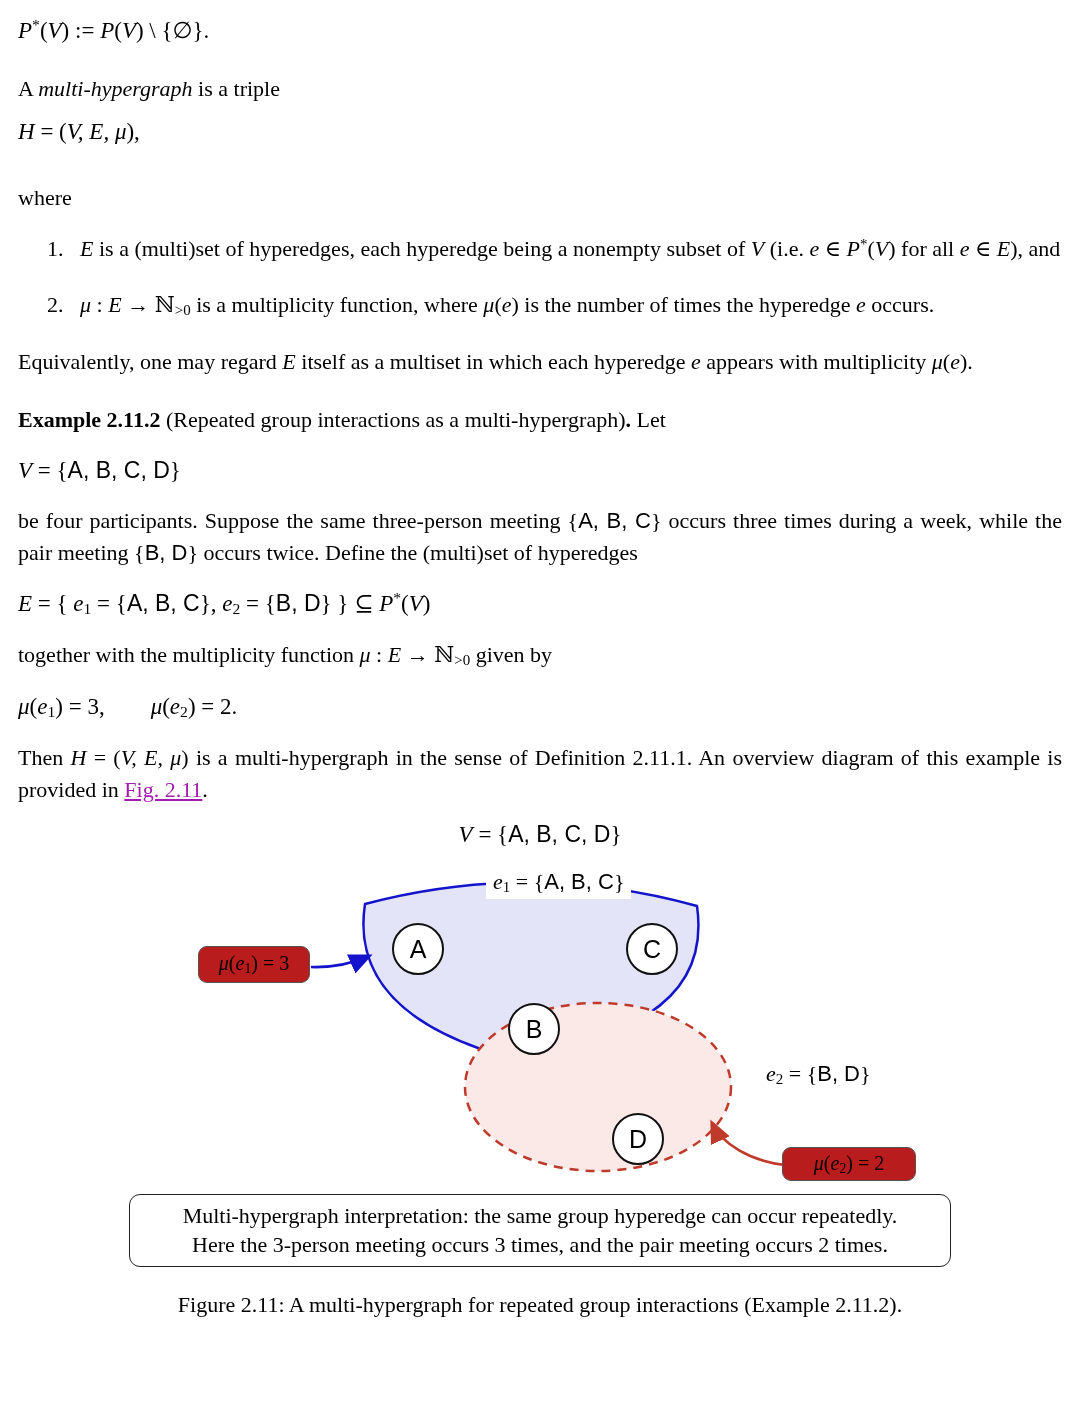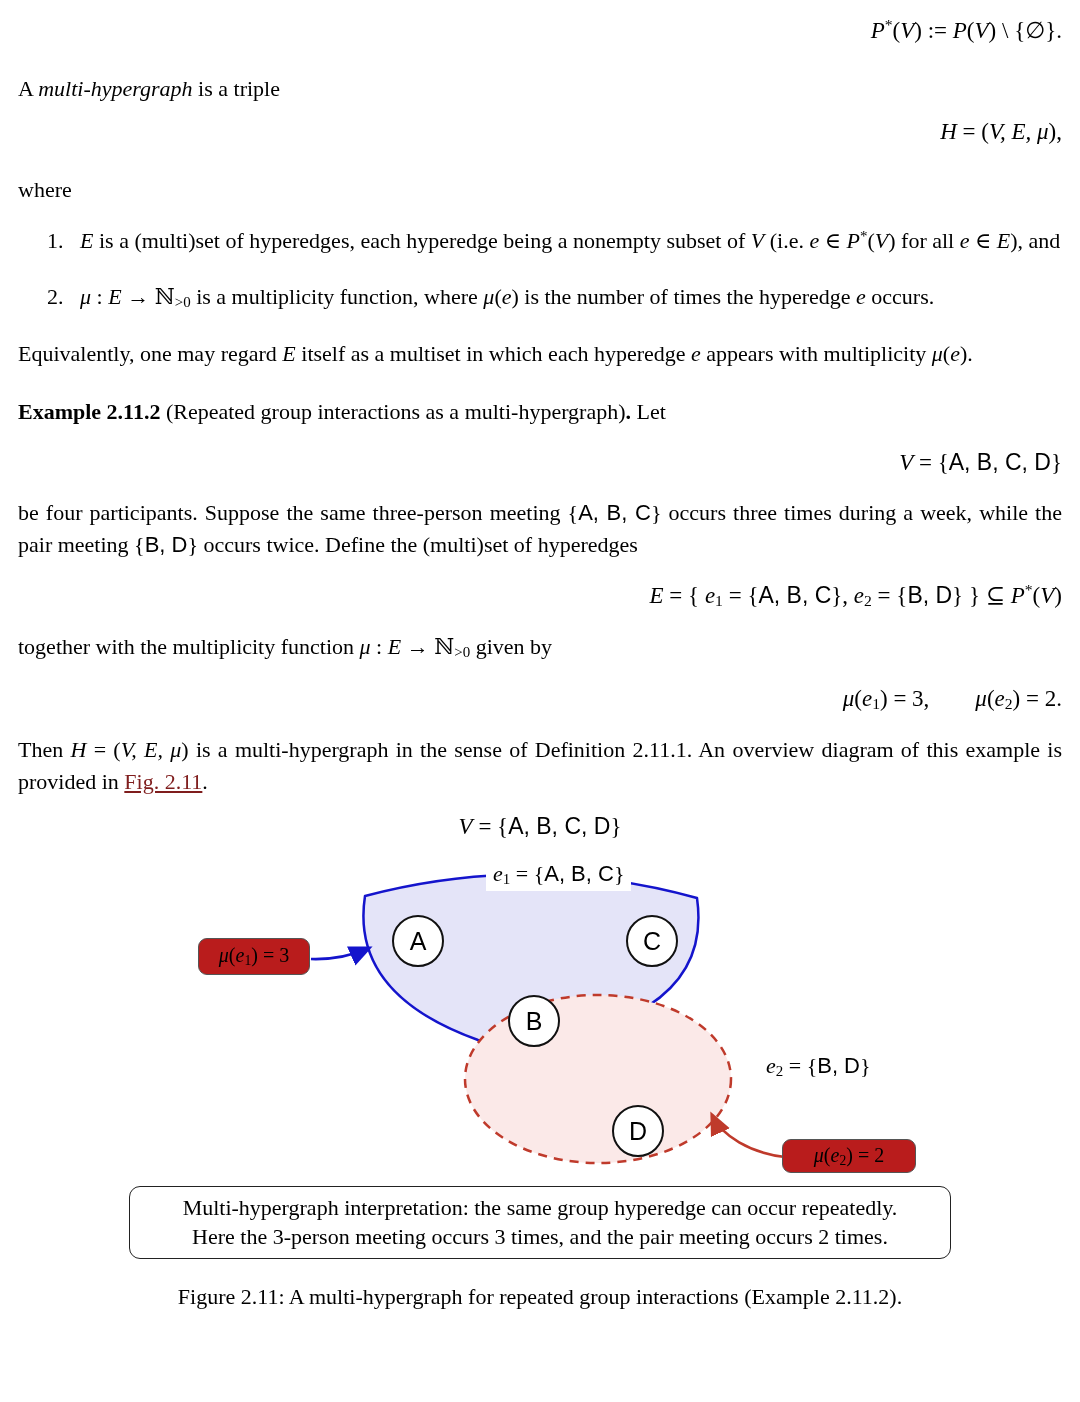--- a/index.html
+++ b/index.html
@@ -3,25 +3,25 @@
 <meta charset="utf-8">
 <style>
   html,body{margin:0;padding:0;background:#ffffff;}
   body{
     width:1080px;height:1402px;overflow:hidden;box-sizing:border-box;
     padding:14px 18px 20px 18px;
     font-family:"Liberation Serif","DejaVu Serif",serif;
     font-size:22px;line-height:1.45;color:#000;
   }
   .para{text-align:justify;margin:0;}
-  .disp{text-align:right;margin:0;font-size:23px;}
+  .disp{text-align:left;margin:0;font-size:23px;}
   .mt-lg{margin-top:26px;}
   .mt-md{margin-top:18px;}
   .mt-sm{margin-top:10px;}
-  .mt-xs{margin-top:25px;}
+  .mt-xs{margin-top:33px;}
   .list-item{position:relative;padding-left:62px;margin-top:20px;text-align:justify;}
   .list-marker{position:absolute;left:29px;top:0;}
   
   .seg-rm{font-style:normal;}
   .seg-it{font-style:italic;}
   .seg-bf{font-weight:bold;}
   .seg-sf{font-family:"Liberation Sans","DejaVu Sans",sans-serif;}
   .seg-sub{font-size:0.68em;vertical-align:-0.22em;}
   .seg-sup{font-size:0.68em;vertical-align:0.5em;}
   .seg-gap{display:inline-block;width:46px;}
@@ -85,21 +85,21 @@
 <p class="disp mt-md"><span class="seg-it">V</span><span class="seg-rm"> = {</span><span class="seg-sf">A, B, C, D</span><span class="seg-rm">}</span></p>
 
 <p class="para mt-md"><span class="seg-rm">be four participants. Suppose the same three-person meeting {</span><span class="seg-sf">A, B, C</span><span class="seg-rm">} occurs three times during a week, while the pair meeting {</span><span class="seg-sf">B, D</span><span class="seg-rm">} occurs twice. Define the (multi)set of hyperedges</span></p>
 
 <p class="disp mt-md"><span class="seg-it">E</span><span class="seg-rm"> = { </span><span class="seg-it">e</span><span class="seg-sub">1</span><span class="seg-rm"> = {</span><span class="seg-sf">A, B, C</span><span class="seg-rm">},  </span><span class="seg-it">e</span><span class="seg-sub">2</span><span class="seg-rm"> = {</span><span class="seg-sf">B, D</span><span class="seg-rm">} } ⊆ </span><span class="seg-it">P</span><span class="seg-sup">*</span><span class="seg-rm">(</span><span class="seg-it">V</span><span class="seg-rm">)</span></p>
 
 <p class="para mt-md"><span class="seg-rm">together with the multiplicity function </span><span class="seg-it">μ</span><span class="seg-rm"> : </span><span class="seg-it">E</span><span class="seg-rm"> → ℕ</span><span class="seg-sub">&gt;0</span><span class="seg-rm"> given by</span></p>
 
 <p class="disp mt-md"><span class="seg-it">μ</span><span class="seg-rm">(</span><span class="seg-it">e</span><span class="seg-sub">1</span><span class="seg-rm">) = 3,</span><span class="seg-gap"></span><span class="seg-it">μ</span><span class="seg-rm">(</span><span class="seg-it">e</span><span class="seg-sub">2</span><span class="seg-rm">) = 2.</span></p>
 
-<p class="para mt-md"><span class="seg-rm">Then </span><span class="seg-it">H</span><span class="seg-rm"> = (</span><span class="seg-it">V, E, μ</span><span class="seg-rm">) is a multi-hypergraph in the sense of Definition 2.11.1.  An overview diagram of this example is provided in </span><a class="seg-link" style="color: #7f1d1d;">Fig. 2.11</a><span class="seg-rm">.</span></p>
+<p class="para mt-md"><span class="seg-rm">Then </span><span class="seg-it">H</span><span class="seg-rm"> = (</span><span class="seg-it">V, E, μ</span><span class="seg-rm">) is a multi-hypergraph in the sense of Definition 2.11.1.  An overview diagram of this example is provided in </span><a class="seg-link" style="color: #a21caf;">Fig. 2.11</a><span class="seg-rm">.</span></p>
 
 <div class="figure">
   <svg width="1044" height="378" viewBox="18 864 1044 378">
     <defs>
       <marker id="arrB" markerWidth="10" markerHeight="10" refX="7.5" refY="4" orient="auto">
         <polygon points="0 0, 9 4, 0 8" fill="#1414cc"></polygon>
       </marker>
       <marker id="arrR" markerWidth="10" markerHeight="10" refX="7.5" refY="4" orient="auto">
         <polygon points="0 0, 9 4, 0 8" fill="#bf3a2b"></polygon>
       </marker>

